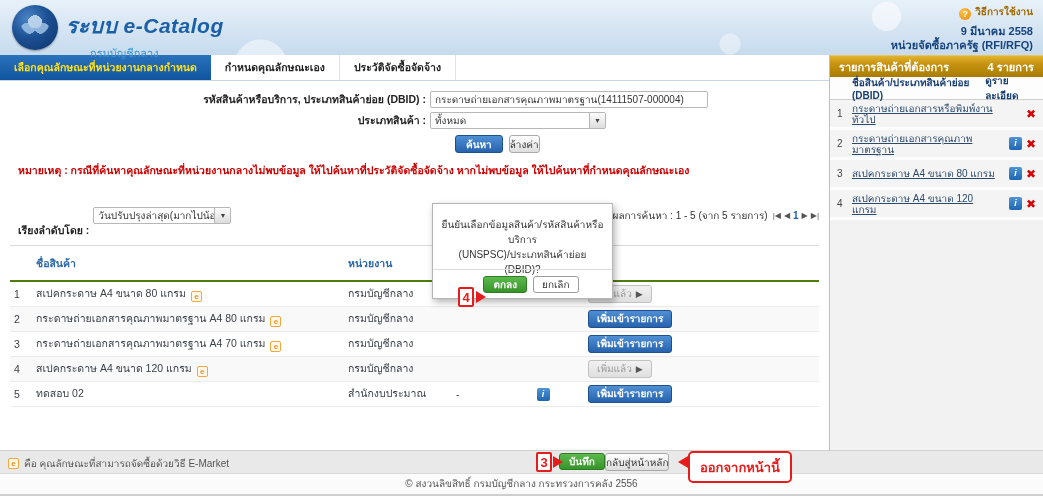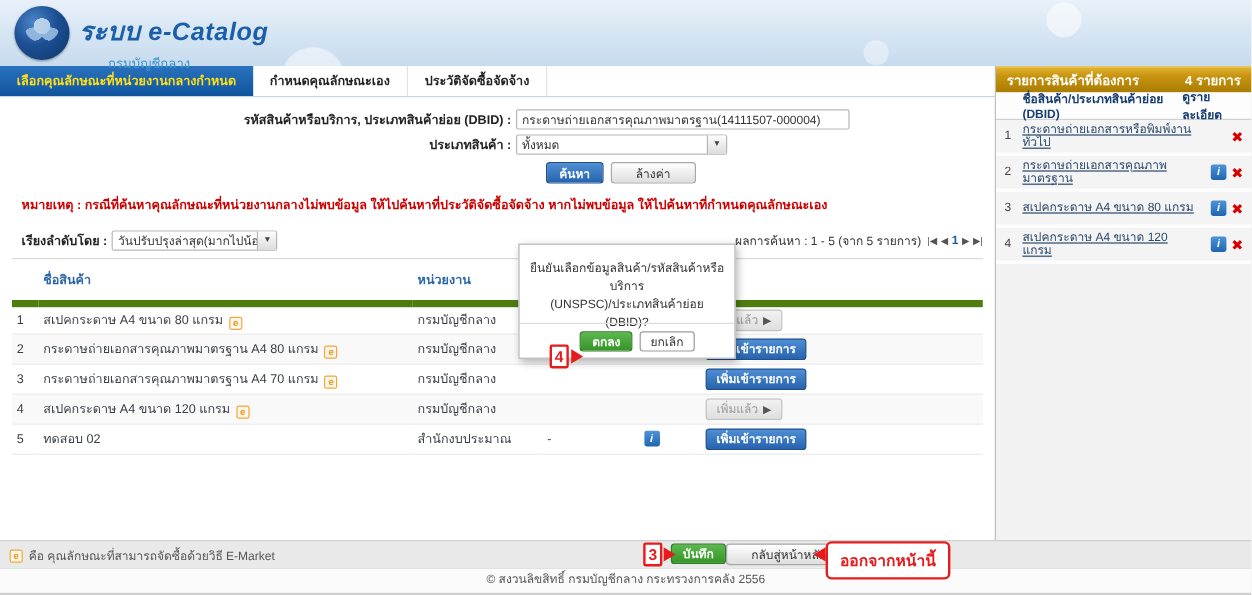--- a/index.html
+++ b/index.html
@@ -49,36 +49,36 @@
   .text-input { width:278px; height:17px; border:1px solid #b7b7b7; border-radius:2px;
     font-size:10px; color:#333; padding:4px 4px; font-family:inherit; }
   .select-box { display:flex; width:176px; height:17px; border:1px solid #b7b7b7; border-radius:2px;
     background:#fff; font-size:10px; color:#333; align-items:center; cursor:pointer; }
   .select-box .sel-txt { flex:1; padding:0 4px; white-space:nowrap; overflow:hidden; }
   .sel-arrow { width:16px; height:15px; border-left:1px solid #b7b7b7;
     background:linear-gradient(180deg,#fdfdfd,#dcdcdc); color:#444; font-size:7px; line-height:15px; text-align:center; }
   .form-buttons { margin:6px 0 0 455px; display:flex; gap:6px; }
   .btn-blue { height:18px; padding:0 10px; background:linear-gradient(180deg,#4f8fd4,#2763ae);
     border:1px solid #1f4f8d; border-radius:3px; color:#fff; font-size:10px; font-weight:bold; cursor:pointer; font-family:inherit; }
-  .btn-gray { height:18px; padding:0 20px; background:linear-gradient(180deg,#fefefe,#dedede);
+  .btn-gray { height:18px; padding:0 0; background:linear-gradient(180deg,#fefefe,#dedede);
     border:1px solid #a9a9a9; border-radius:3px; color:#333; font-size:10px; cursor:pointer; font-family:inherit; }
   .note-text { margin:9px 0 0 18px; font-size:10.5px; font-weight:bold; color:#cc0000; }
 
   
   .sort-row { display:flex; align-items:center; margin:13px 10px 0 18px; }
-  .sort-label { font-size:10.5px; font-weight:bold; color:#222; margin-right:4px; }
+  .sort-label { font-size:10.5px; font-weight:bold; color:#222; margin-right:4px;margin-top:30px; }
   .sort-select { width:138px; }
   .results-right { margin-left:auto; display:flex; align-items:center; font-size:10px; color:#333; gap:5px; }
   .pager { display:flex; align-items:center; gap:3px; font-size:8px; color:#555; }
   .pager .pg { cursor:pointer; }
   .pager .pg-num { font-size:10px; font-weight:bold; color:#1b5fa8; cursor:pointer; }
 
   
   .grid { width:809px; margin:6px 10px 0 10px; border-collapse:collapse; table-layout:fixed; }
-  .grid th { border-top:1px solid #d9d9d9; border-bottom:6px solid #4d7c0f; height:18px;
+  .grid th { border-top:1px solid #d9d9d9; border-bottom:2px solid #4d7c0f; height:18px;
     font-size:10.5px; font-weight:bold; color:#2a66a8; text-align:left; padding:0 4px; }
   .grid td { height:25px; font-size:10.5px; color:#3a3f46; padding:0 4px; border-bottom:1px solid #ececec; }
   .grid tr.alt td { background:#f9f9f9; }
   .c-no { width:22px; text-align:left; }
   .c-name { width:312px; }
   .c-ag { width:108px; }
   .c-pr { width:58px; }
   .c-info { width:66px; text-align:center; }
   .c-act { }
   .e-icon { display:inline-block; width:11px; height:11px; line-height:10px; margin-left:5px;
@@ -142,20 +142,25 @@
 <body>
 
 <div class="page">
 
   <header class="app-header">
     <div class="logo"></div>
     <div class="title-block">
       <div class="app-title">ระบบ e-Catalog</div>
       <div class="app-subtitle">กรมบัญชีกลาง</div>
     </div>
+    <div class="header-right">
+      <div class="help-row"><span class="help-icon">?</span><span>วิธีการใช้งาน</span></div>
+      <div class="hdr-date">9 มีนาคม 2558</div>
+      <div class="hdr-unit">หน่วยจัดซื้อภาครัฐ (RFI/RFQ)</div>
+    </div>
   </header>
 
   <div class="body-row">
 
     <div class="main-col">
       <div class="tabbar" id="tabbar">
   <div class="tab active">
             <span>เลือกคุณลักษณะที่หน่วยงานกลางกำหนด</span>
           </div>
 

